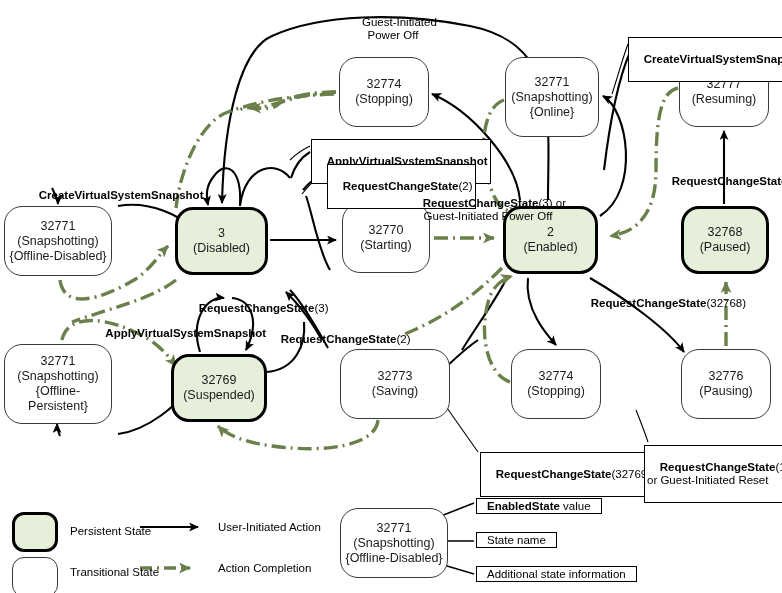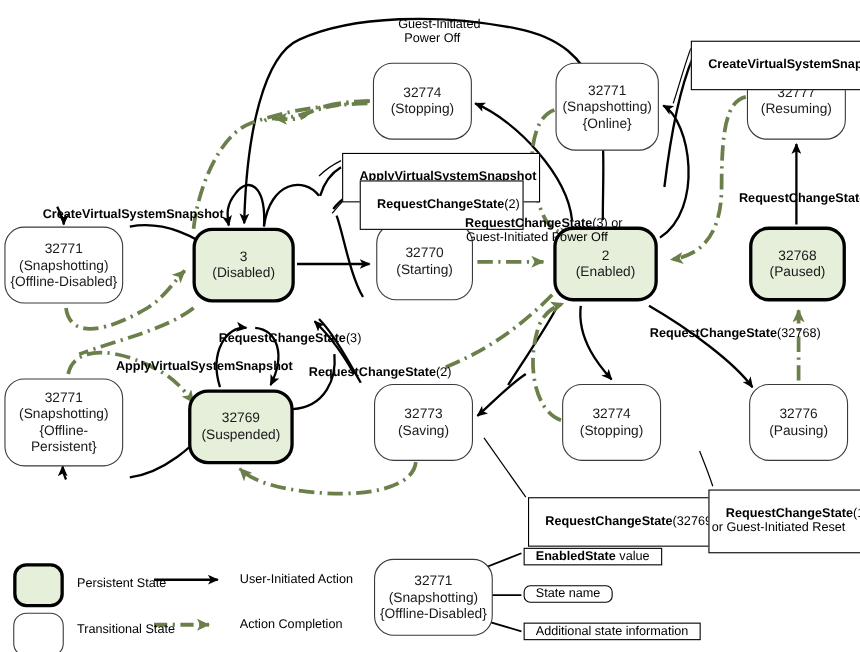--- a/index.html
+++ b/index.html
@@ -251,21 +251,21 @@
     <span class="l2">(Snapshotting)</span>
     <span class="l3">{Offline-
 Persistent}</span>
   </div>
 
   <div class="node persistent" style="left:171px;top:354px;width:96px;height:68px;">
     <span class="l1">32769</span>
     <span class="l2">(Suspended)</span>
   </div>
 
-  <div class="node transitional" style="left:340px;top:349px;width:90px;height:70px;">
+  <div class="node transitional" style="left:340px;top:349px;width:110px;height:70px;">
     <span class="l1">32773</span>
     <span class="l2">(Saving)</span>
   </div>
 
   <div class="node transitional" style="left:511px;top:349px;width:90px;height:70px;">
     <span class="l1">32774</span>
     <span class="l2">(Stopping)</span>
   </div>
 
   <div class="node transitional" style="left:681px;top:349px;width:90px;height:70px;">
@@ -341,21 +341,21 @@
   <div class="node transitional" style="left:340px;top:508px;width:108px;height:70px;">
     <span class="l1">32771</span>
     <span class="l2">(Snapshotting)</span>
     <span class="l3">{Offline-Disabled}</span>
   </div>
 
   <div class="callout-text" style="left:476px;top:498px;">
     <span style="font-weight:bold">EnabledState</span><span> value</span>
   </div>
 
-  <div class="callout-text" style="left:476px;top:532px;border-radius:6px;">
+  <div class="callout-text" style="left:476px;top:532px;">
     <span>State name</span>
   </div>
 
   <div class="callout-text" style="left:476px;top:566px;">
     <span>Additional state information</span>
   </div>
 
 </div>
 
 </body></html>

